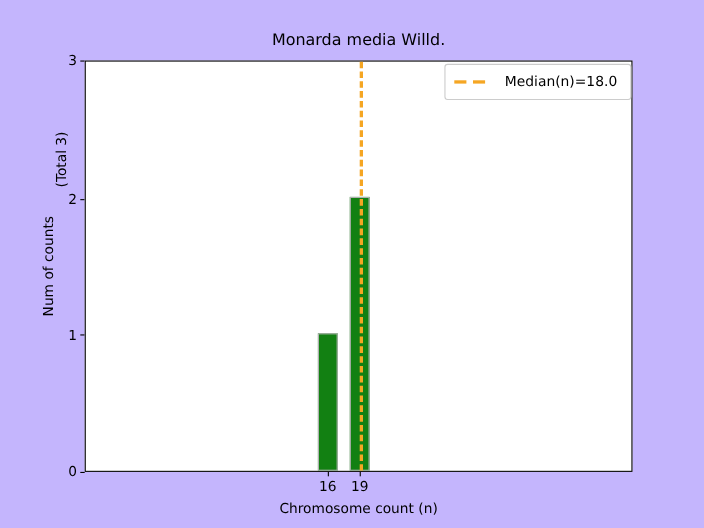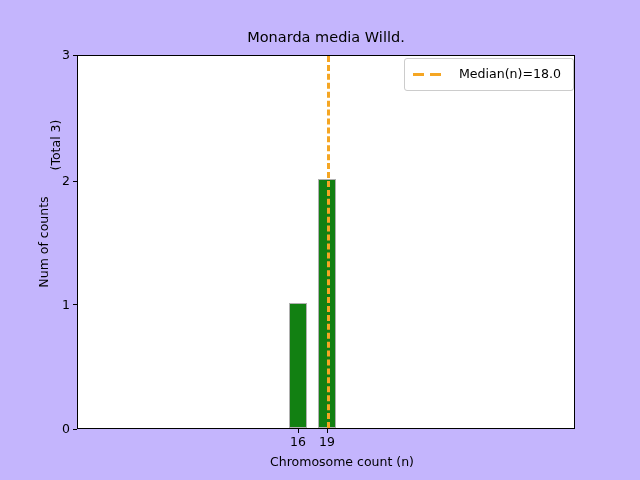--- a/index.html
+++ b/index.html
@@ -96,21 +96,21 @@
     font-size: 12.5px;
     line-height: 14px;
     text-align: center;
     white-space: nowrap;
     width: 40px;
   }
 
   
   #xlabel {
     position: absolute;
-    left: 93px;
+    left: 77px;
     top: 455px;
     width: 498px;
     text-align: center;
     font-size: 12.5px;
     line-height: 14px;
     white-space: nowrap;
   }
   .ylabel-line {
     position: absolute;
     transform-origin: 50% 50%;

